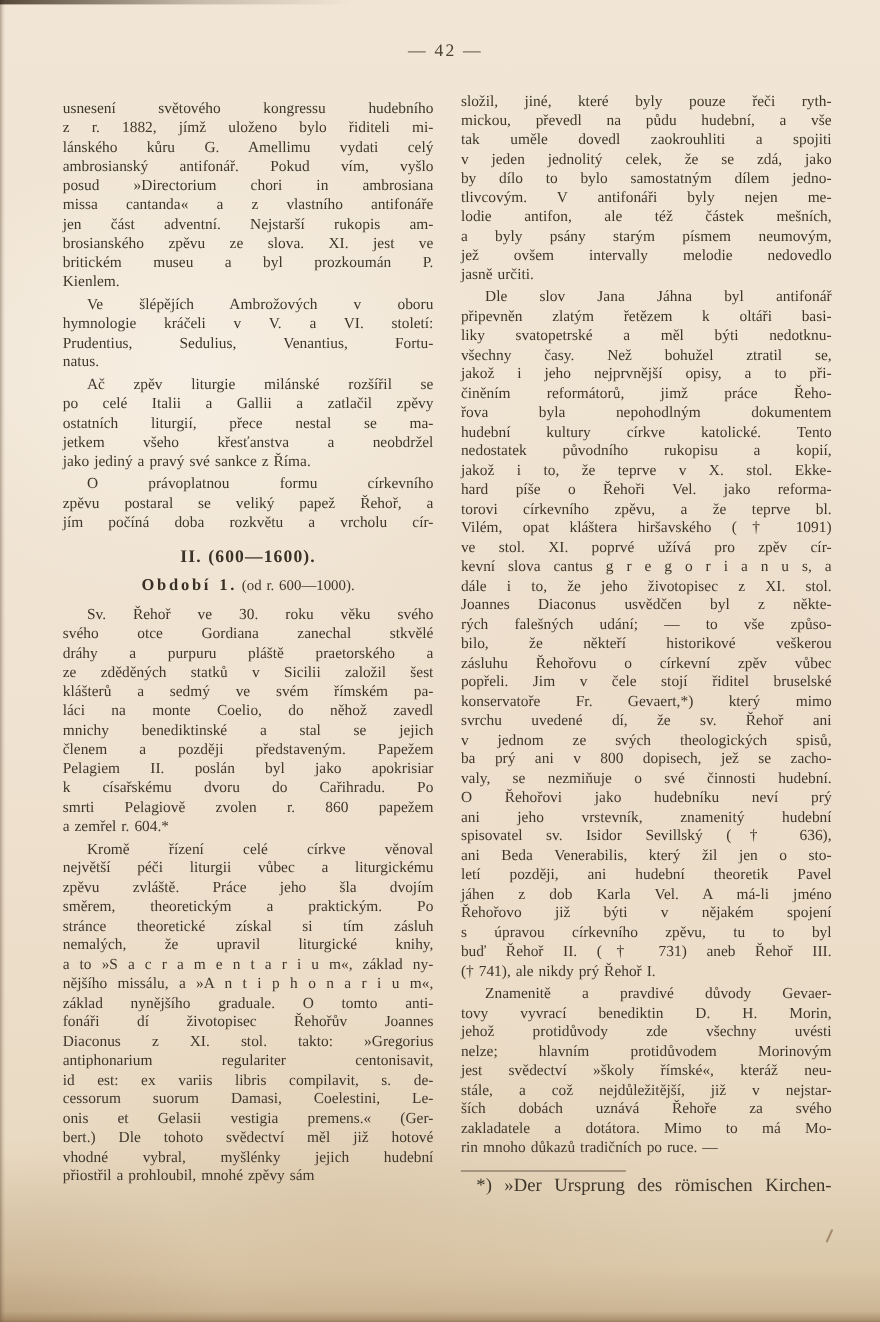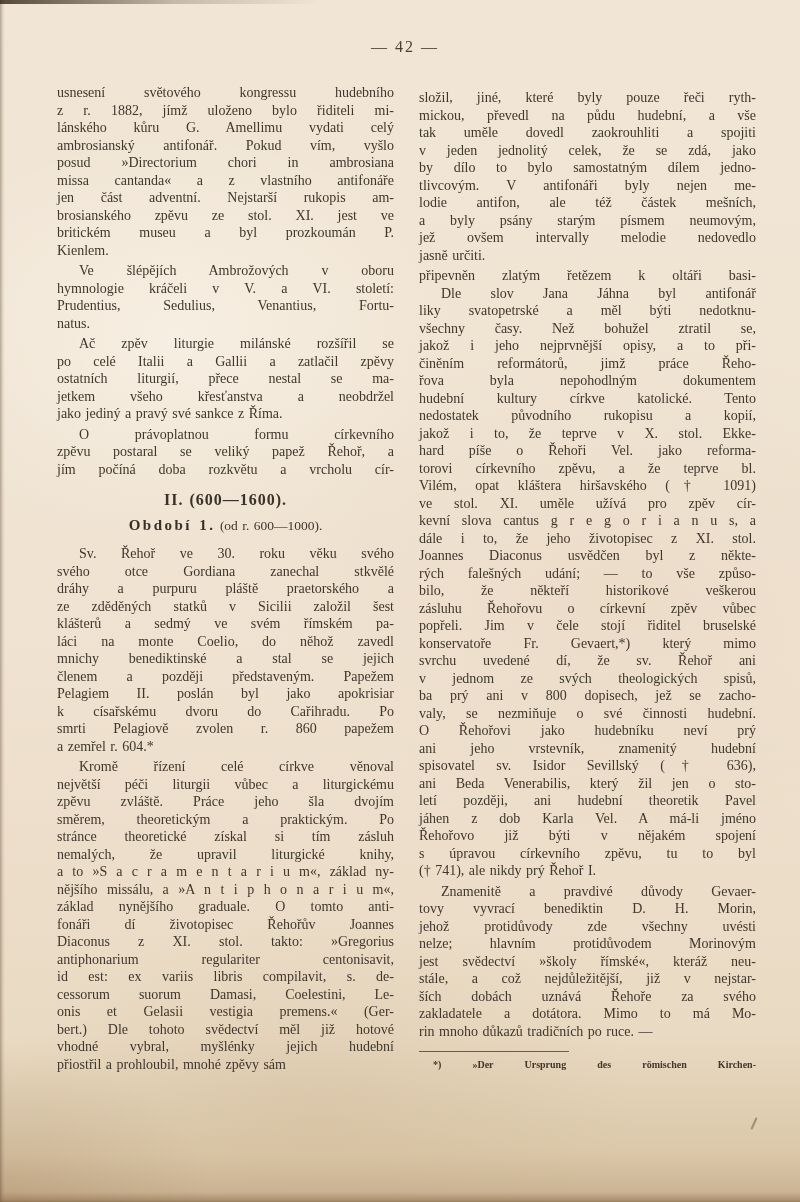--- a/index.html
+++ b/index.html
@@ -24,37 +24,37 @@
   .edge-bottom{position:absolute;left:0;right:0;bottom:0;height:10px;
     background:linear-gradient(to bottom, rgba(140,108,72,0), rgba(134,102,66,0.40) 80%, rgba(110,82,50,0.55));}
   .scratch{position:absolute;left:753px;top:1117px;width:2px;height:13px;
     background:rgba(122,90,58,0.55);transform:rotate(24deg);border-radius:2px;}
   .page-number{
     position:absolute;top:38px;left:0;width:810px;
     text-align:center;font-size:16px;letter-spacing:2px;color:#4a4135;
   }
   .columns{
     position:absolute;top:84px;left:57px;
-    display:flex;align-items:flex-end;
+    display:flex;align-items:center;
   }
   .col{width:337px;font-size:14px;line-height:17.5px;word-spacing:1px;}
   .divider{width:1px;margin:0 12px;background:linear-gradient(to bottom, rgba(74,62,48,0) 0%, rgba(74,62,48,0.85) 3%, rgba(74,62,48,0.85) 97%, rgba(74,62,48,0) 100%);}
   .para{margin:0;}
   .para.indent{margin-top:3px;}
   .line{text-align:justify;text-align-last:justify;white-space:normal;}
   .line.last{text-align-last:left;}
   .line.first{padding-left:22px;}
   .heading{
     margin:12px 0 5px;text-align:center;font-weight:bold;
     font-size:16px;line-height:20px;letter-spacing:1px;color:#3a3227;
   }
   .subheading{margin:0 0 9px;text-align:center;font-size:13.5px;line-height:20px;}
   .subheading .bold{font-weight:bold;font-size:15px;letter-spacing:2.5px;color:#383025;}
   .footnote-rule{width:150px;border:none;border-top:1.5px solid rgba(74,62,48,0.8);margin:11px 0 5px 0;}
-  .footnote{font-size:10px;line-height:16px;font-weight:bold;}
+  .footnote{font-size:17px;line-height:16px;}
   .footnote .line.first{padding-left:14px;}
 </style>
 </head>
 <body>
 
 <div class="page">
   <div class="edge-left"></div>
   <div class="edge-top"></div>
   <div class="edge-bottom"></div>
   <div class="scratch"></div>
@@ -62,21 +62,21 @@
   <div class="columns">
     <div class="col">
         <div class="para">
           <div class="line">usnesení světového kongressu hudebního</div>
           <div class="line">z r. 1882, jímž uloženo bylo řiditeli mi-</div>
           <div class="line">lánského kůru G. Amellimu vydati celý</div>
           <div class="line">ambrosianský antifonář. Pokud vím, vyšlo</div>
           <div class="line">posud »Directorium chori in ambrosiana</div>
           <div class="line">missa cantanda« a z vlastního antifonáře</div>
           <div class="line">jen část adventní. Nejstarší rukopis am-</div>
-          <div class="line">brosianského zpěvu ze stol. XI. jest ve</div>
+          <div class="line">brosianského zpěvu ze slova. XI. jest ve</div>
           <div class="line">britickém museu a byl prozkoumán P.</div>
           <div class="line last">Kienlem.</div>
         </div>
         <div class="para indent">
           <div class="line first">Ve šlépějích Ambrožových v oboru</div>
           <div class="line">hymnologie kráčeli v V. a VI. století:</div>
           <div class="line">Prudentius, Sedulius, Venantius, Fortu-</div>
           <div class="line last">natus.</div>
         </div>
         <div class="para indent">
@@ -136,54 +136,55 @@
           <div class="line">tak uměle dovedl zaokrouhliti a spojiti</div>
           <div class="line">v jeden jednolitý celek, že se zdá, jako</div>
           <div class="line">by dílo to bylo samostatným dílem jedno-</div>
           <div class="line">tlivcovým. V antifonáři byly nejen me-</div>
           <div class="line">lodie antifon, ale též částek mešních,</div>
           <div class="line">a byly psány starým písmem neumovým,</div>
           <div class="line">jež ovšem intervally melodie nedovedlo</div>
           <div class="line last">jasně určiti.</div>
         </div>
         <div class="para indent">
+          <div class="line first">Dle slov Jana Jáhna byl antifonář</div>
           <div class="line">připevněn zlatým řetězem k oltáři basi-</div>
-          <div class="line first">Dle slov Jana Jáhna byl antifonář</div>
           <div class="line">liky svatopetrské a měl býti nedotknu-</div>
           <div class="line">všechny časy. Než bohužel ztratil se,</div>
           <div class="line">jakož i jeho nejprvnější opisy, a to při-</div>
           <div class="line">činěním reformátorů, jimž práce Řeho-</div>
           <div class="line">řova byla nepohodlným dokumentem</div>
           <div class="line">hudební kultury církve katolické. Tento</div>
           <div class="line">nedostatek původního rukopisu a kopií,</div>
           <div class="line">jakož i to, že teprve v X. stol. Ekke-</div>
           <div class="line">hard píše o Řehoři Vel. jako reforma-</div>
           <div class="line">torovi církevního zpěvu, a že teprve bl.</div>
           <div class="line">Vilém, opat kláštera hiršavského († 1091)</div>
-          <div class="line">ve stol. XI. uměle užívá pro zpěv cír-</div>
+          <div class="line">ve stol. XI. poprvé užívá pro zpěv cír-</div>
           <div class="line">kevní slova cantus g r e g o r i a n u s, a</div>
           <div class="line">dále i to, že jeho životopisec z XI. stol.</div>
           <div class="line">Joannes Diaconus usvědčen byl z někte-</div>
           <div class="line">rých falešných udání; — to vše způso-</div>
           <div class="line">bilo, že někteří historikové veškerou</div>
           <div class="line">zásluhu Řehořovu o církevní zpěv vůbec</div>
           <div class="line">popřeli. Jim v čele stojí řiditel bruselské</div>
           <div class="line">konservatoře Fr. Gevaert,*) který mimo</div>
           <div class="line">svrchu uvedené dí, že sv. Řehoř ani</div>
           <div class="line">v jednom ze svých theologických spisů,</div>
           <div class="line">ba prý ani v 800 dopisech, jež se zacho-</div>
           <div class="line">valy, se nezmiňuje o své činnosti hudební.</div>
           <div class="line">O Řehořovi jako hudebníku neví prý</div>
           <div class="line">ani jeho vrstevník, znamenitý hudební</div>
           <div class="line">spisovatel sv. Isidor Sevillský († 636),</div>
           <div class="line">ani Beda Venerabilis, který žil jen o sto-</div>
           <div class="line">letí později, ani hudební theoretik Pavel</div>
           <div class="line">jáhen z dob Karla Vel. A má-li jméno</div>
           <div class="line">Řehořovo již býti v nějakém spojení</div>
           <div class="line">s úpravou církevního zpěvu, tu to byl</div>
+          <div class="line">buď Řehoř II. († 731) aneb Řehoř III.</div>
           <div class="line last">(† 741), ale nikdy prý Řehoř I.</div>
         </div>
         <div class="para indent">
           <div class="line first">Znamenitě a pravdivé důvody Gevaer-</div>
           <div class="line">tovy vyvrací benediktin D. H. Morin,</div>
           <div class="line">jehož protidůvody zde všechny uvésti</div>
           <div class="line">nelze; hlavním protidůvodem Morinovým</div>
           <div class="line">jest svědectví »školy římské«, kteráž neu-</div>
           <div class="line">stále, a což nejdůležitější, již v nejstar-</div>
           <div class="line">ších dobách uznává Řehoře za svého</div>

